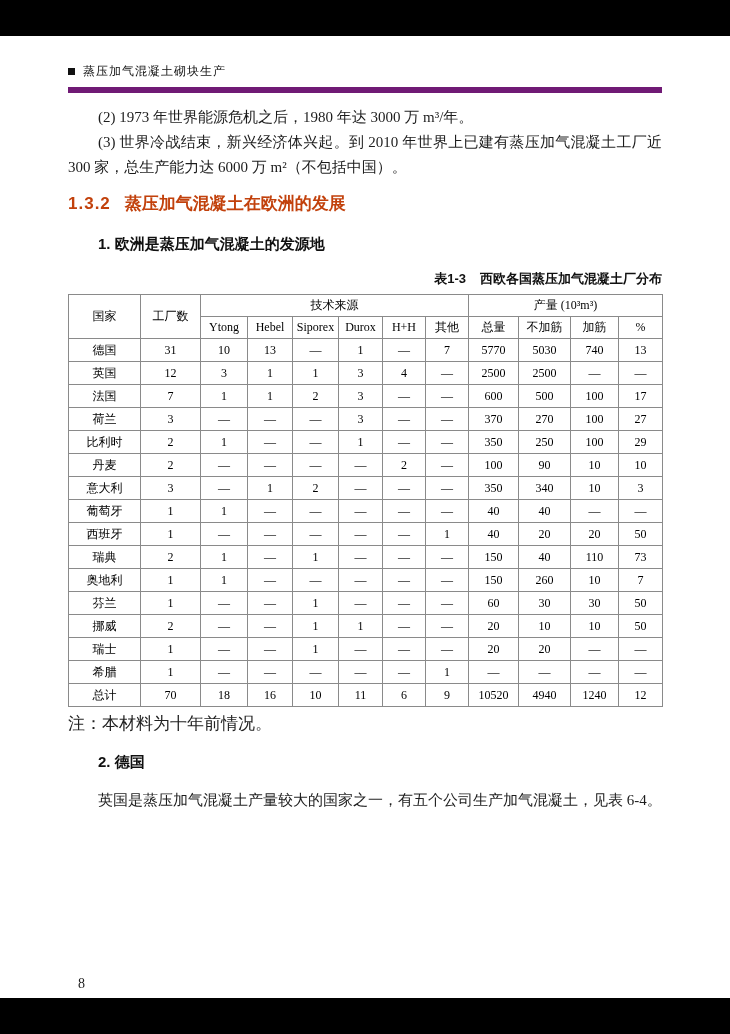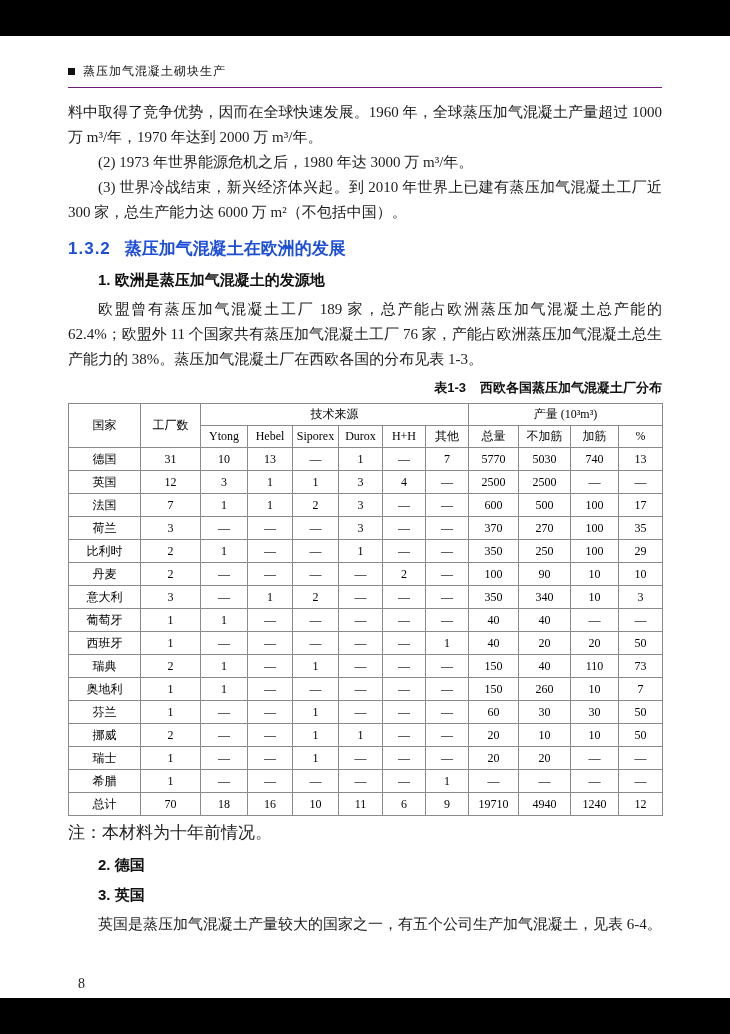--- a/index.html
+++ b/index.html
@@ -12,40 +12,40 @@
     color:#1c1c1c;
     overflow:hidden;
   }
   .bar{position:absolute;left:0;width:100%;height:36px;background:#000;}
   .bar.top{top:0;}
   .bar.bottom{bottom:0;}
   .content{position:absolute;left:68px;right:68px;top:36px;}
   .running-header{
     margin-top:27px;
     padding-bottom:7px;
-    border-bottom:1px solid #701a75;
+    border-bottom:6px solid #701a75;
     font-size:12px;
     letter-spacing:1px;
     display:flex;align-items:center;gap:8px;
     color:#111;
   }
   .square-bullet{width:7px;height:7px;background:#111;flex:0 0 auto;}
   .bodytext{margin-top:12px;}
   p.body{margin:0;font-size:15px;line-height:25px;text-align:justify;}
   .ind{text-indent:2em;}
   .section-heading{
     margin:11px 0 4px;
     font-family:"Liberation Sans","DejaVu Sans",sans-serif;
-    font-weight:bold;font-size:17px;line-height:26px;color:#1d4ed8;
+    font-weight:bold;font-size:17px;line-height:26px;color:#c2410c;
   }
   .section-heading .num{margin-right:14px;letter-spacing:1px;}
   .sub-heading{
     font-family:"Liberation Sans","DejaVu Sans",sans-serif;
     font-weight:bold;font-size:15px;line-height:25px;
-    text-indent:2em;margin:5px 0;color:#101010;
+    text-indent:2em;margin:14px 0;color:#101010;
   }
   .table-caption{
     text-align:right;font-weight:bold;font-size:13px;
     font-family:"Liberation Sans","DejaVu Sans",sans-serif;
     margin:7px 0 6px;color:#101010;
   }
   .table-caption .cap-label{margin-right:14px;}
   table.dist{
     width:100%;border-collapse:collapse;table-layout:fixed;
     font-size:12px;color:#000000;
@@ -70,30 +70,28 @@
   <div class="bar bottom"></div>
 
   <div class="content">
 
     <div class="running-header">
       <span class="square-bullet"></span>
       <span>蒸压加气混凝土砌块生产</span>
     </div>
 
     <div class="bodytext">
-      <p class="body">料中取得了竞争优势，因而在全球快速发展。1960 年，全球蒸压加气混凝土产量超过 1000 万 m³/年，1970 年达到 2000 万 m³/年。</p>
       <p class="body ind">(2) 1973 年世界能源危机之后，1980 年达 3000 万 m³/年。</p>
       <p class="body ind">(3) 世界冷战结束，新兴经济体兴起。到 2010 年世界上已建有蒸压加气混凝土工厂近 300 家，总生产能力达 6000 万 m²（不包括中国）。</p>
 
       <div class="section-heading">
         <span class="num">1.3.2</span><span>蒸压加气混凝土在欧洲的发展</span>
       </div>
 
       <div class="sub-heading">1. 欧洲是蒸压加气混凝土的发源地</div>
-      <p class="body ind">欧盟曾有蒸压加气混凝土工厂 189 家，总产能占欧洲蒸压加气混凝土总产能的 62.4%；欧盟外 11 个国家共有蒸压加气混凝土工厂 76 家，产能占欧洲蒸压加气混凝土总生产能力的 38%。蒸压加气混凝土厂在西欧各国的分布见表 1-3。</p>
 
       <div class="table-caption">
         <span class="cap-label">表1-3</span><span>西欧各国蒸压加气混凝土厂分布</span>
       </div>
 
       <table class="dist">
         <colgroup>
           <col style="width:72px">
             <col style="width:60px">
           <col style="width:47px">
@@ -175,21 +173,21 @@
               <td>3</td>
               <td>—</td>
               <td>—</td>
               <td>—</td>
               <td>3</td>
               <td>—</td>
               <td>—</td>
               <td>370</td>
               <td>270</td>
               <td>100</td>
-              <td>35</td>
+              <td>27</td>
             </tr>
             <tr>
               <td>比利时</td>
               <td>2</td>
               <td>1</td>
               <td>—</td>
               <td>—</td>
               <td>1</td>
               <td>—</td>
               <td>—</td>
@@ -340,33 +338,32 @@
             </tr>
             <tr>
               <td>总计</td>
               <td>70</td>
               <td>18</td>
               <td>16</td>
               <td>10</td>
               <td>11</td>
               <td>6</td>
               <td>9</td>
-              <td>19710</td>
+              <td>10520</td>
               <td>4940</td>
               <td>1240</td>
               <td>12</td>
             </tr>
           </tbody>
       </table>
 
       <div class="table-note">注：本材料为十年前情况。</div>
 
       <div class="after-table">
         <div class="sub-heading">2. 德国</div>
-        <div class="sub-heading">3. 英国</div>
         <p class="body ind">英国是蒸压加气混凝土产量较大的国家之一，有五个公司生产加气混凝土，见表 6-4。</p>
       </div>
     </div>
 
   </div>
 
   <div class="pageno">8</div>
 </div>
 
 </body></html>

